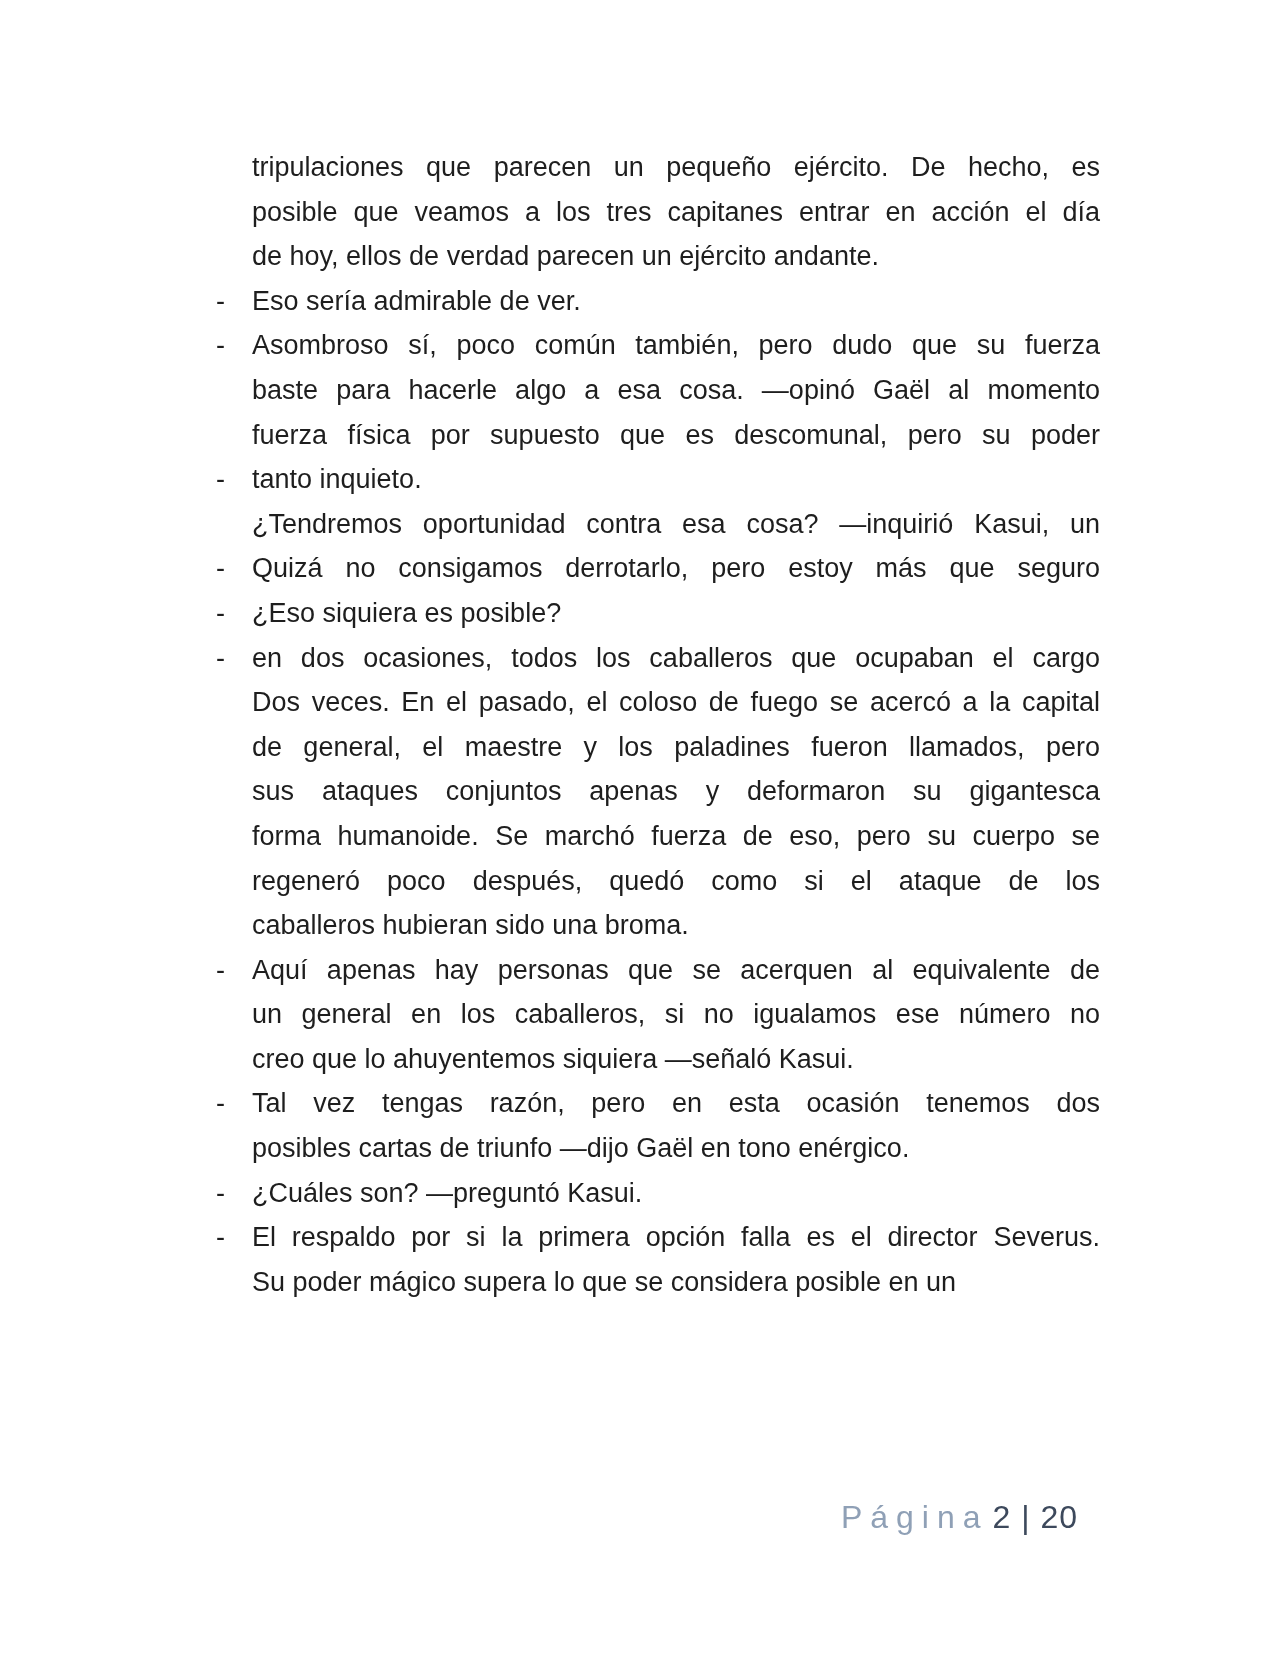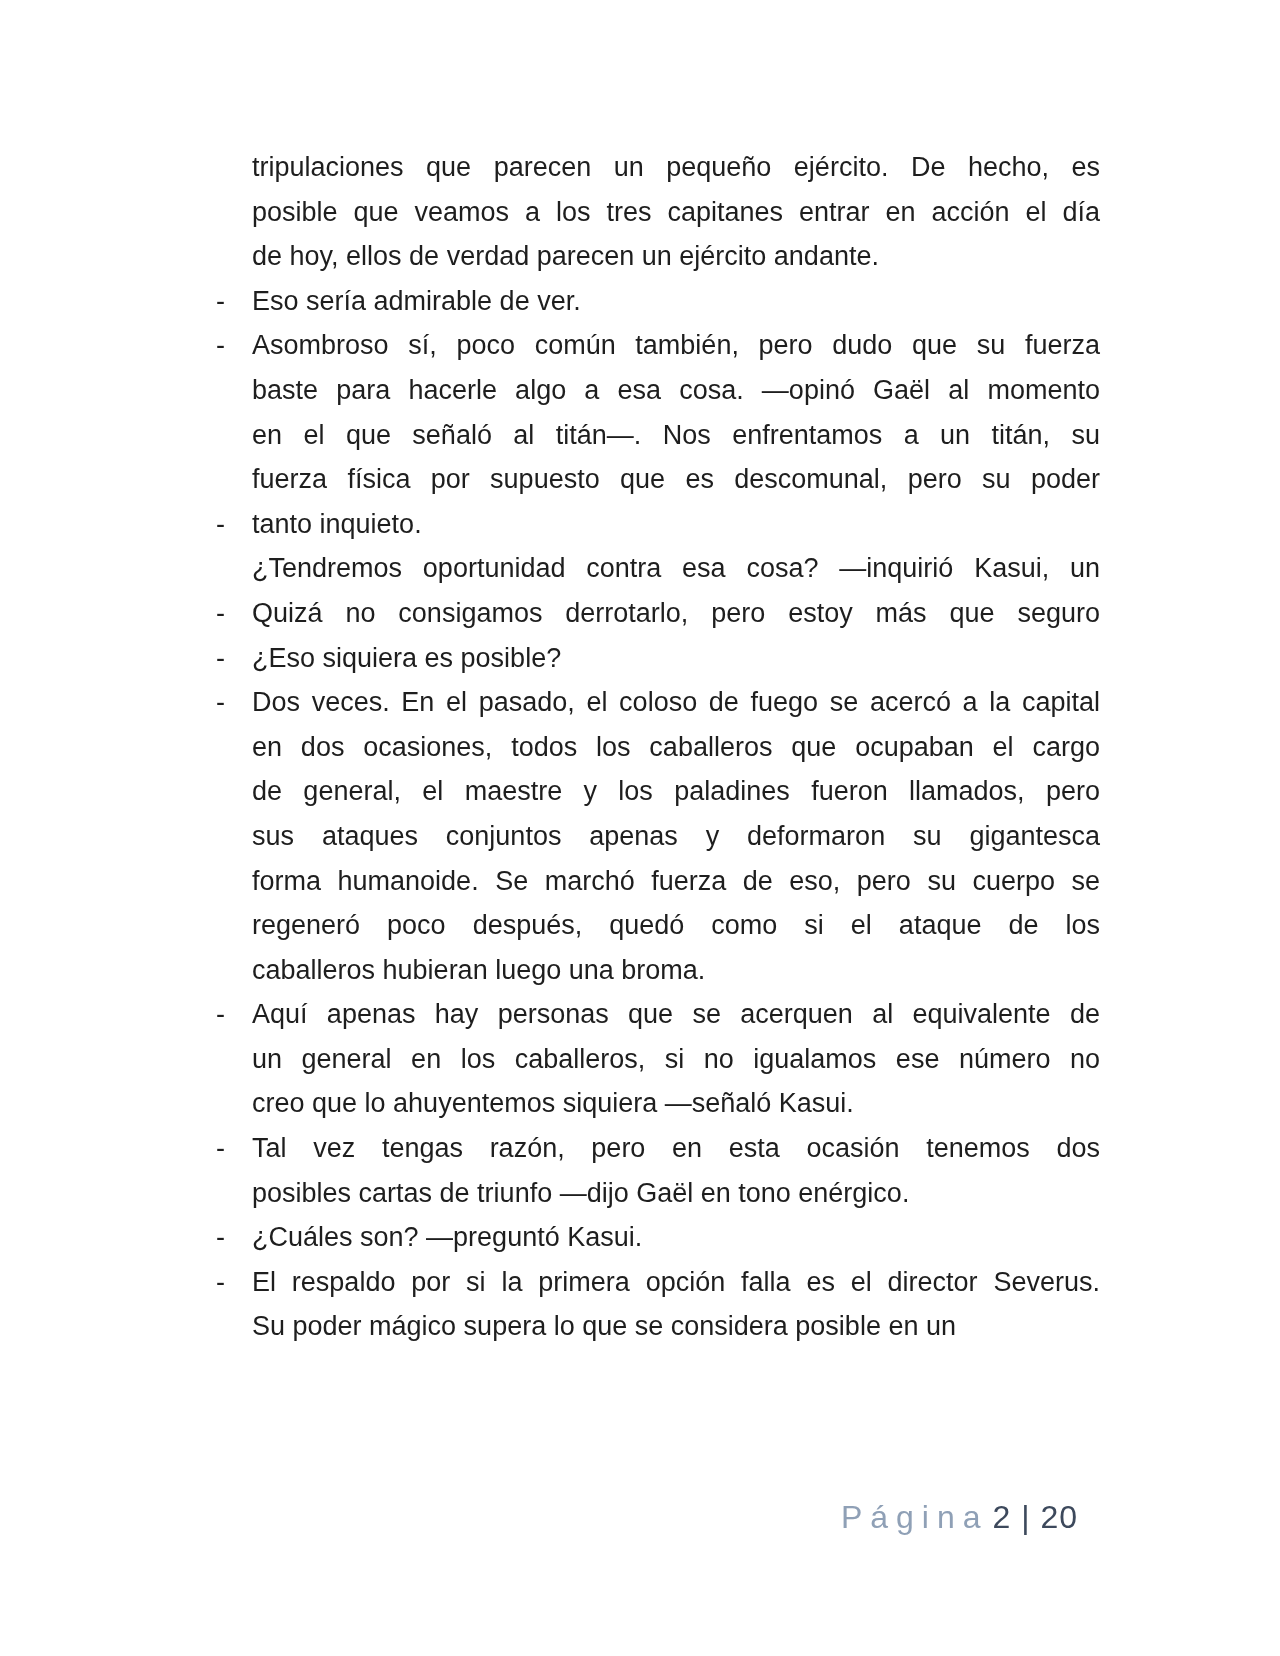--- a/index.html
+++ b/index.html
@@ -72,21 +72,20 @@
 
   <div class="para">
     <span class="marker">-</span>
   <div class="line final">Eso sería admirable de ver.</div>
       </div>
 
   <div class="para">
     <span class="marker">-</span>
   <div class="line">Asombroso sí, poco común también, pero dudo que su fuerza</div>
         <div class="line">baste para hacerle algo a esa cosa. —opinó Gaël al momento</div>
-        <div class="line">en el que señaló al titán—. Nos enfrentamos a un titán, su</div>
         <div class="line">fuerza física por supuesto que es descomunal, pero su poder</div>
       </div>
 
   <div class="para">
     <span class="marker">-</span>
   <div class="line final">tanto inquieto.</div>
         <div class="line">¿Tendremos oportunidad contra esa cosa? —inquirió Kasui, un</div>
       </div>
 
   <div class="para">
@@ -94,27 +93,27 @@
   <div class="line">Quizá no consigamos derrotarlo, pero estoy más que seguro</div>
       </div>
 
   <div class="para">
     <span class="marker">-</span>
   <div class="line final">¿Eso siquiera es posible?</div>
       </div>
 
   <div class="para">
     <span class="marker">-</span>
-  <div class="line">Dos veces. En el pasado, el coloso de fuego se acercó a la capital</div>
-        <div class="line">en dos ocasiones, todos los caballeros que ocupaban el cargo</div>
+  <div class="line">en dos ocasiones, todos los caballeros que ocupaban el cargo</div>
+        <div class="line">Dos veces. En el pasado, el coloso de fuego se acercó a la capital</div>
         <div class="line">de general, el maestre y los paladines fueron llamados, pero</div>
         <div class="line">sus ataques conjuntos apenas y deformaron su gigantesca</div>
         <div class="line">forma humanoide. Se marchó fuerza de eso, pero su cuerpo se</div>
         <div class="line">regeneró poco después, quedó como si el ataque de los</div>
-        <div class="line final">caballeros hubieran luego una broma.</div>
+        <div class="line final">caballeros hubieran sido una broma.</div>
       </div>
 
   <div class="para">
     <span class="marker">-</span>
   <div class="line">Aquí apenas hay personas que se acerquen al equivalente de</div>
         <div class="line">un general en los caballeros, si no igualamos ese número no</div>
         <div class="line final">creo que lo ahuyentemos siquiera —señaló Kasui.</div>
       </div>
 
   <div class="para">

